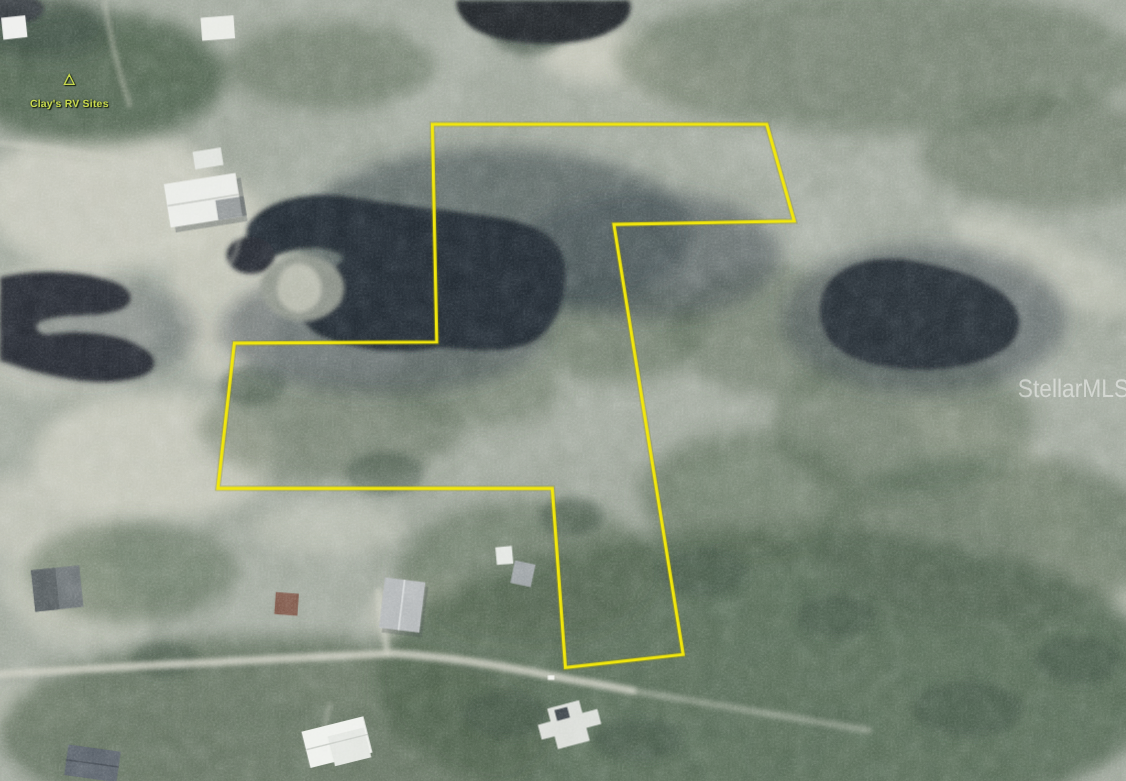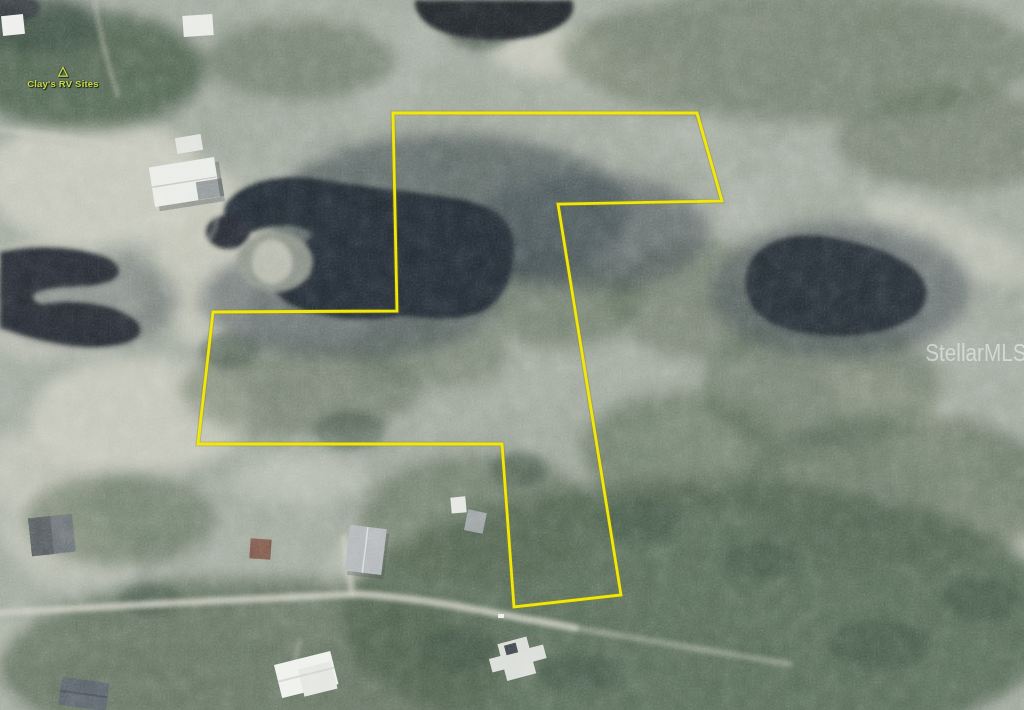--- a/index.html
+++ b/index.html
@@ -12,21 +12,21 @@
   .boundary{fill:none;stroke:#F2E70C;stroke-width:2.8;stroke-linejoin:miter;}
   .poi{
     position:absolute;left:8px;top:64px;width:110px;text-align:center;
     color:#C9D94E;pointer-events:none;
   }
   .poi-icon{
     font-size:13px;line-height:13px;font-weight:700;
     text-shadow:0 0 2px #1d2a14, 1px 1px 1px #16200f;
   }
   .poi-text{
-    margin-top:1px;font-size:9.5px;font-weight:700;letter-spacing:.2px;
+    margin-top:12px;font-size:9.5px;font-weight:700;letter-spacing:.2px;
     text-shadow:0 0 2px #1d2a14, 1px 1px 1px #16200f;
     white-space:nowrap;
   }
   .watermark{
     position:absolute;top:340px;right:-2px;
     font-size:23px;font-weight:400;letter-spacing:0px;
     color:rgba(255,255,255,0.48);
     transform:scaleX(.9);transform-origin:right center;
     white-space:nowrap;pointer-events:none;
   }

